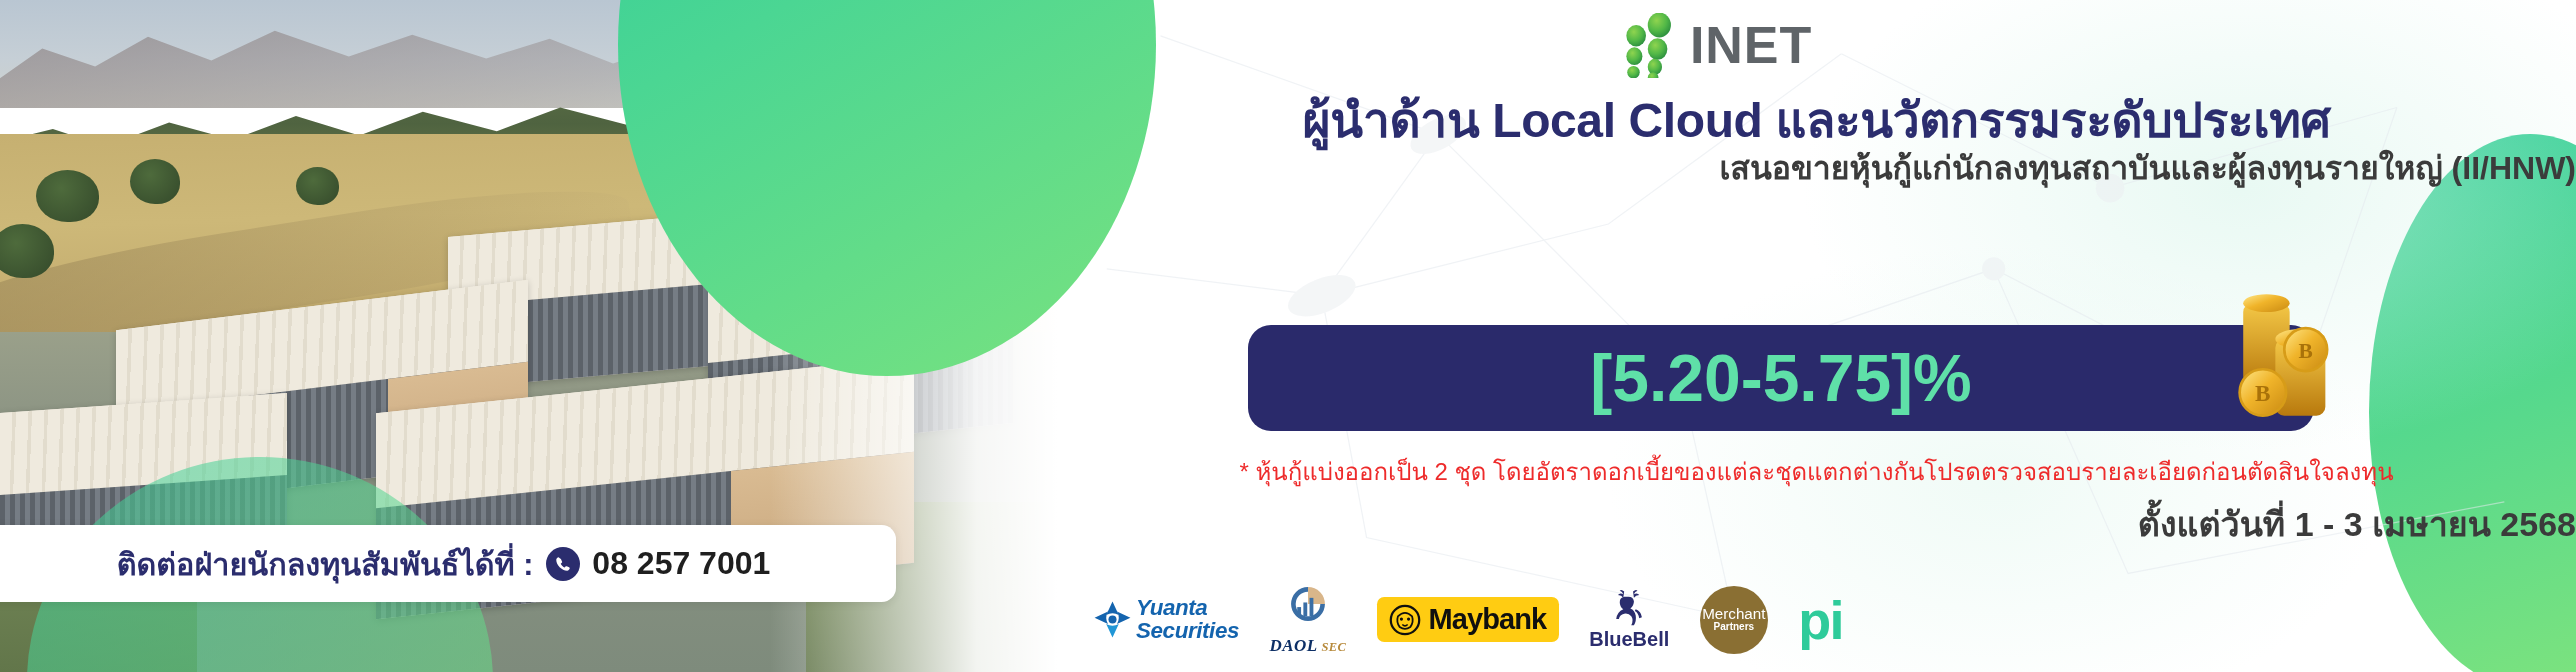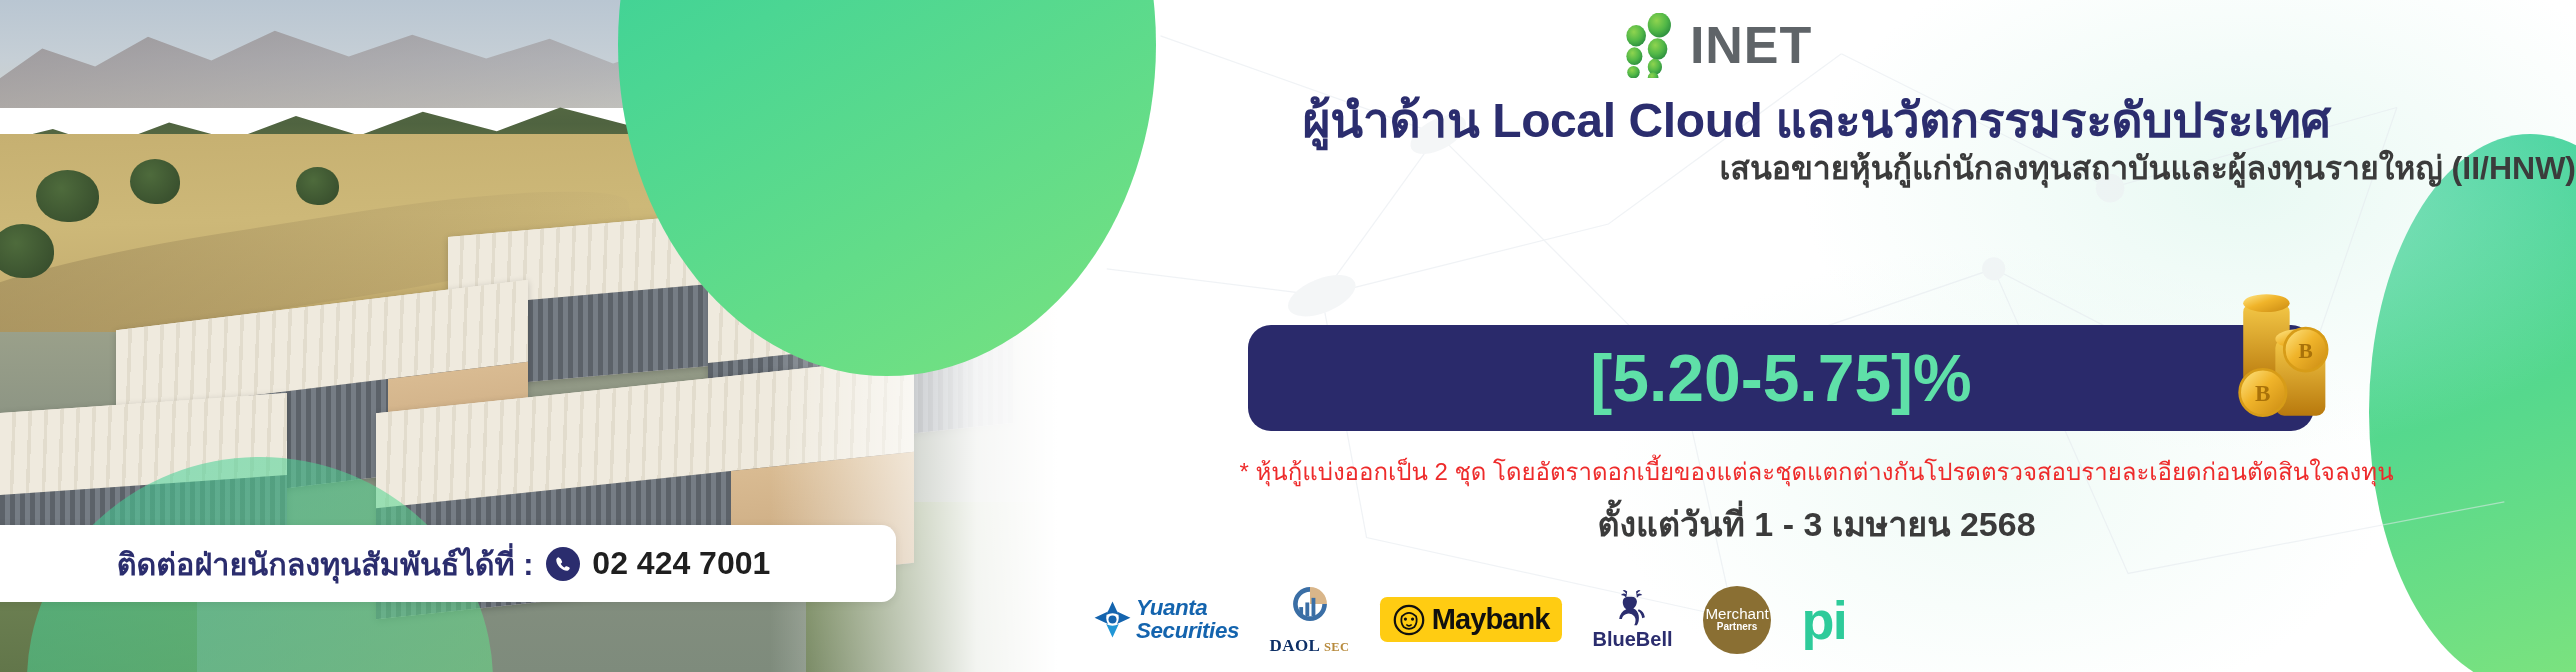--- a/index.html
+++ b/index.html
@@ -178,21 +178,21 @@
   
   .footnote {
     position: absolute; left: 0; top: 452px; width: 100%;
     text-align: center;
     font-size: 24px; font-weight: 400;
     color: #ee2b2b;
     white-space: nowrap;
   }
   .date-line {
     position: absolute; left: 0; top: 497px; width: 100%;
-    text-align: center;
+    text-align: right;
     font-size: 34px; font-weight: 700;
     color: #3b3b3b;
     white-space: nowrap;
   }
 
   
   .partner-row {
     position: absolute; left: 0; top: 581px;
     width: 100%; height: 77px;
     display: flex; align-items: center;
@@ -210,21 +210,21 @@
     white-space: nowrap;
   }
   .partners { display: flex; align-items: center; gap: 30.5px; margin-left: 34px; }
   .partner { display: flex; align-items: center; justify-content: center; height: 72px; }
 
   .yuanta { display: flex; align-items: center; gap: 2px; }
   .yuanta-text {
     font-size: 22.4px; font-weight: 700; font-style: italic;
     color: #1464ae; line-height: 22.4px; letter-spacing: -0.4px;
   }
-  .daol { display: flex; flex-direction: column; align-items: center; gap: 12px; }
+  .daol { display: flex; flex-direction: column; align-items: center; gap: 12px; font-style: italic; }
   .daol-text {
     font-size: 17px; font-weight: 700; color: #0d2f66;
     font-family: "Liberation Serif", serif; letter-spacing: 0.4px;
   }
   .daol-text .sec { font-size: 12.5px; color: #b78a3c; }
   .maybank {
     background: #ffcc12; border-radius: 7.2px;
     height: 45px; padding: 0 12.5px;
     display: flex; align-items: center; gap: 7.2px;
   }
@@ -459,17 +459,17 @@
     </div>
   </div>
 
   <div class="contact-pill">
     <span class="contact-text">ติดต่อฝ่ายนักลงทุนสัมพันธ์ได้ที่ :</span>
     <span class="phone-icon">
       <svg width="18" height="18" viewBox="0 0 20 20" fill="#ffffff">
         <path d="M5.2 2.5 C4 2.5 2.5 4 2.5 5.4 c0 6 6.1 12.1 12.1 12.1 1.4 0 2.9-1.5 2.9-2.7 0-.5-.3-.9-.7-1.1l-2.7-1.2c-.5-.2-1 0-1.3.4l-.9 1.1c-1.9-1-3.4-2.5-4.4-4.4l1.1-.9c.4-.3.6-.8.4-1.3L7.8 4.7c-.2-.5-.6-.8-1.1-.8z"></path>
       </svg>
     </span>
-    <span class="contact-number">02 424 7001</span>
+    <span class="contact-number">08 257 7001</span>
   </div>
 
 </div>
 
 
 </body></html>

